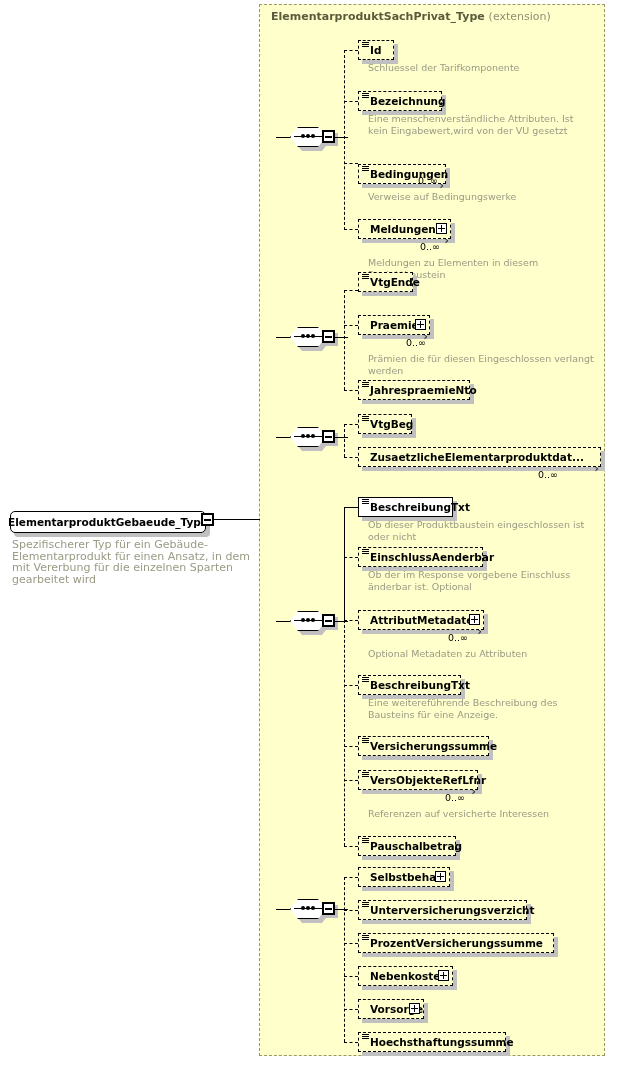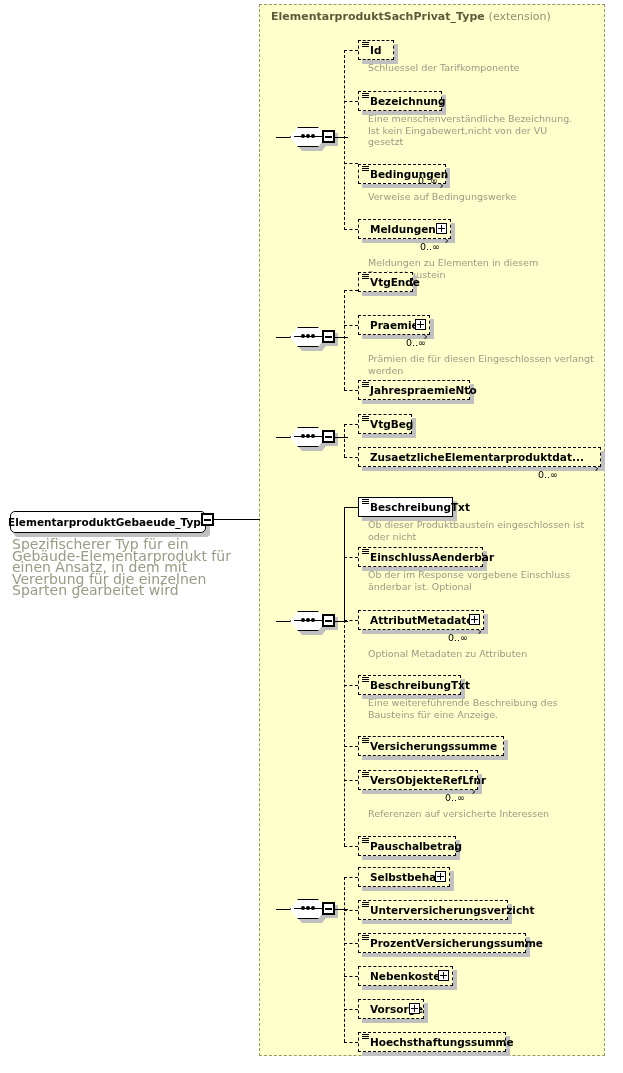--- a/index.html
+++ b/index.html
@@ -18,21 +18,21 @@
   #root-box .shadow{position:absolute;left:4px;top:4px;width:196px;height:22px;
                     background:#c0c0c0;border-radius:4px;}
   #root-box .body{position:absolute;left:0;top:0;width:196px;height:22px;
                   background:#ffffff;border:1px solid #000;border-radius:5px;
                   box-sizing:border-box;display:flex;align-items:center;
                   justify-content:center;}
   #root-box .label{font-size:10.5px;font-weight:bold;color:#000;white-space:nowrap;}
   #root-expander{position:absolute;left:201px;top:513px;width:13px;height:13px;
                  background:#fff;border:2px solid #000;box-sizing:border-box;}
   #root-expander::before{content:"";position:absolute;left:1px;top:4px;width:7px;height:2px;background:#000;}
-  #root-desc{position:absolute;left:12px;top:539px;width:238px;font-size:14px;
+  #root-desc{position:absolute;left:12px;top:539px;width:238px;font-size:11px;
              line-height:11.5px;color:#9a9a85;}
 
   
   #root-line{position:absolute;left:214px;top:518.5px;width:46px;height:1px;background:#000;}
 
   
   .seq{position:absolute;width:44px;height:22px;}
   .seq .shadow{position:absolute;left:4px;top:4px;width:36px;height:20px;background:#c0c0c0;
                clip-path:polygon(8px 0,28px 0,36px 10px,28px 20px,8px 20px,0 10px);}
   .seq .oct{position:absolute;left:0;top:0;width:36px;height:20px;background:#fff;
@@ -211,21 +211,21 @@
   <div class="shadow"></div>
   <div class="body">
     <span class="attr-icon">
         <i></i>
         <i></i>
         <i></i>
       </span>
     <span class="name">Bezeichnung</span>
   </div>
 </div>
-<div class="desc" style="left:368px;top:113px;width:215px;">Eine menschenverständliche Bezeichnung. Ist kein Eingabewert,nicht von der VU gesetzt</div>
+<div class="desc" style="left:368px;top:113px;width:215px;">Eine menschenverständliche Attributen. Ist kein Eingabewert,wird von der VU gesetzt</div>
 
 <div class="el" style="left:358px;top:164px;width:88px;">
   <div class="shadow"></div>
   <div class="body">
     <span class="attr-icon">
         <i></i>
         <i></i>
         <i></i>
       </span>
     <span class="name">Bedingungen</span>
@@ -345,21 +345,21 @@
     <span class="attr-icon">
         <i></i>
         <i></i>
         <i></i>
       </span>
     <span class="name">BeschreibungTxt</span>
   </div>
 </div>
 <div class="desc" style="left:368px;top:697px;width:228px;">Eine weitereführende Beschreibung des Bausteins für eine Anzeige.</div>
 
-<div class="el" style="left:358px;top:736px;width:146px;">
+<div class="el" style="left:358px;top:736px;width:131px;">
   <div class="shadow"></div>
   <div class="body">
     <span class="attr-icon">
         <i></i>
         <i></i>
         <i></i>
       </span>
     <span class="name">Versicherungssumme</span>
   </div>
 </div>
@@ -392,33 +392,33 @@
 </div>
 
 <div class="el" style="left:358px;top:867px;width:92px;">
   <div class="shadow"></div>
   <div class="body">
     <span class="name">Selbstbehalt</span>
   </div>
   <span class="plus" style="right:4px;"></span>
 </div>
 
-<div class="el" style="left:358px;top:900px;width:150px;">
+<div class="el" style="left:358px;top:900px;width:169px;">
   <div class="shadow"></div>
   <div class="body">
     <span class="attr-icon">
         <i></i>
         <i></i>
         <i></i>
       </span>
     <span class="name">Unterversicherungsverzicht</span>
   </div>
 </div>
 
-<div class="el" style="left:358px;top:933px;width:168px;">
+<div class="el" style="left:358px;top:933px;width:168px;padding-left:28px;">
   <div class="shadow"></div>
   <div class="body">
     <span class="attr-icon">
         <i></i>
         <i></i>
         <i></i>
       </span>
     <span class="name">ProzentVersicherungssumme</span>
   </div>
 </div>

